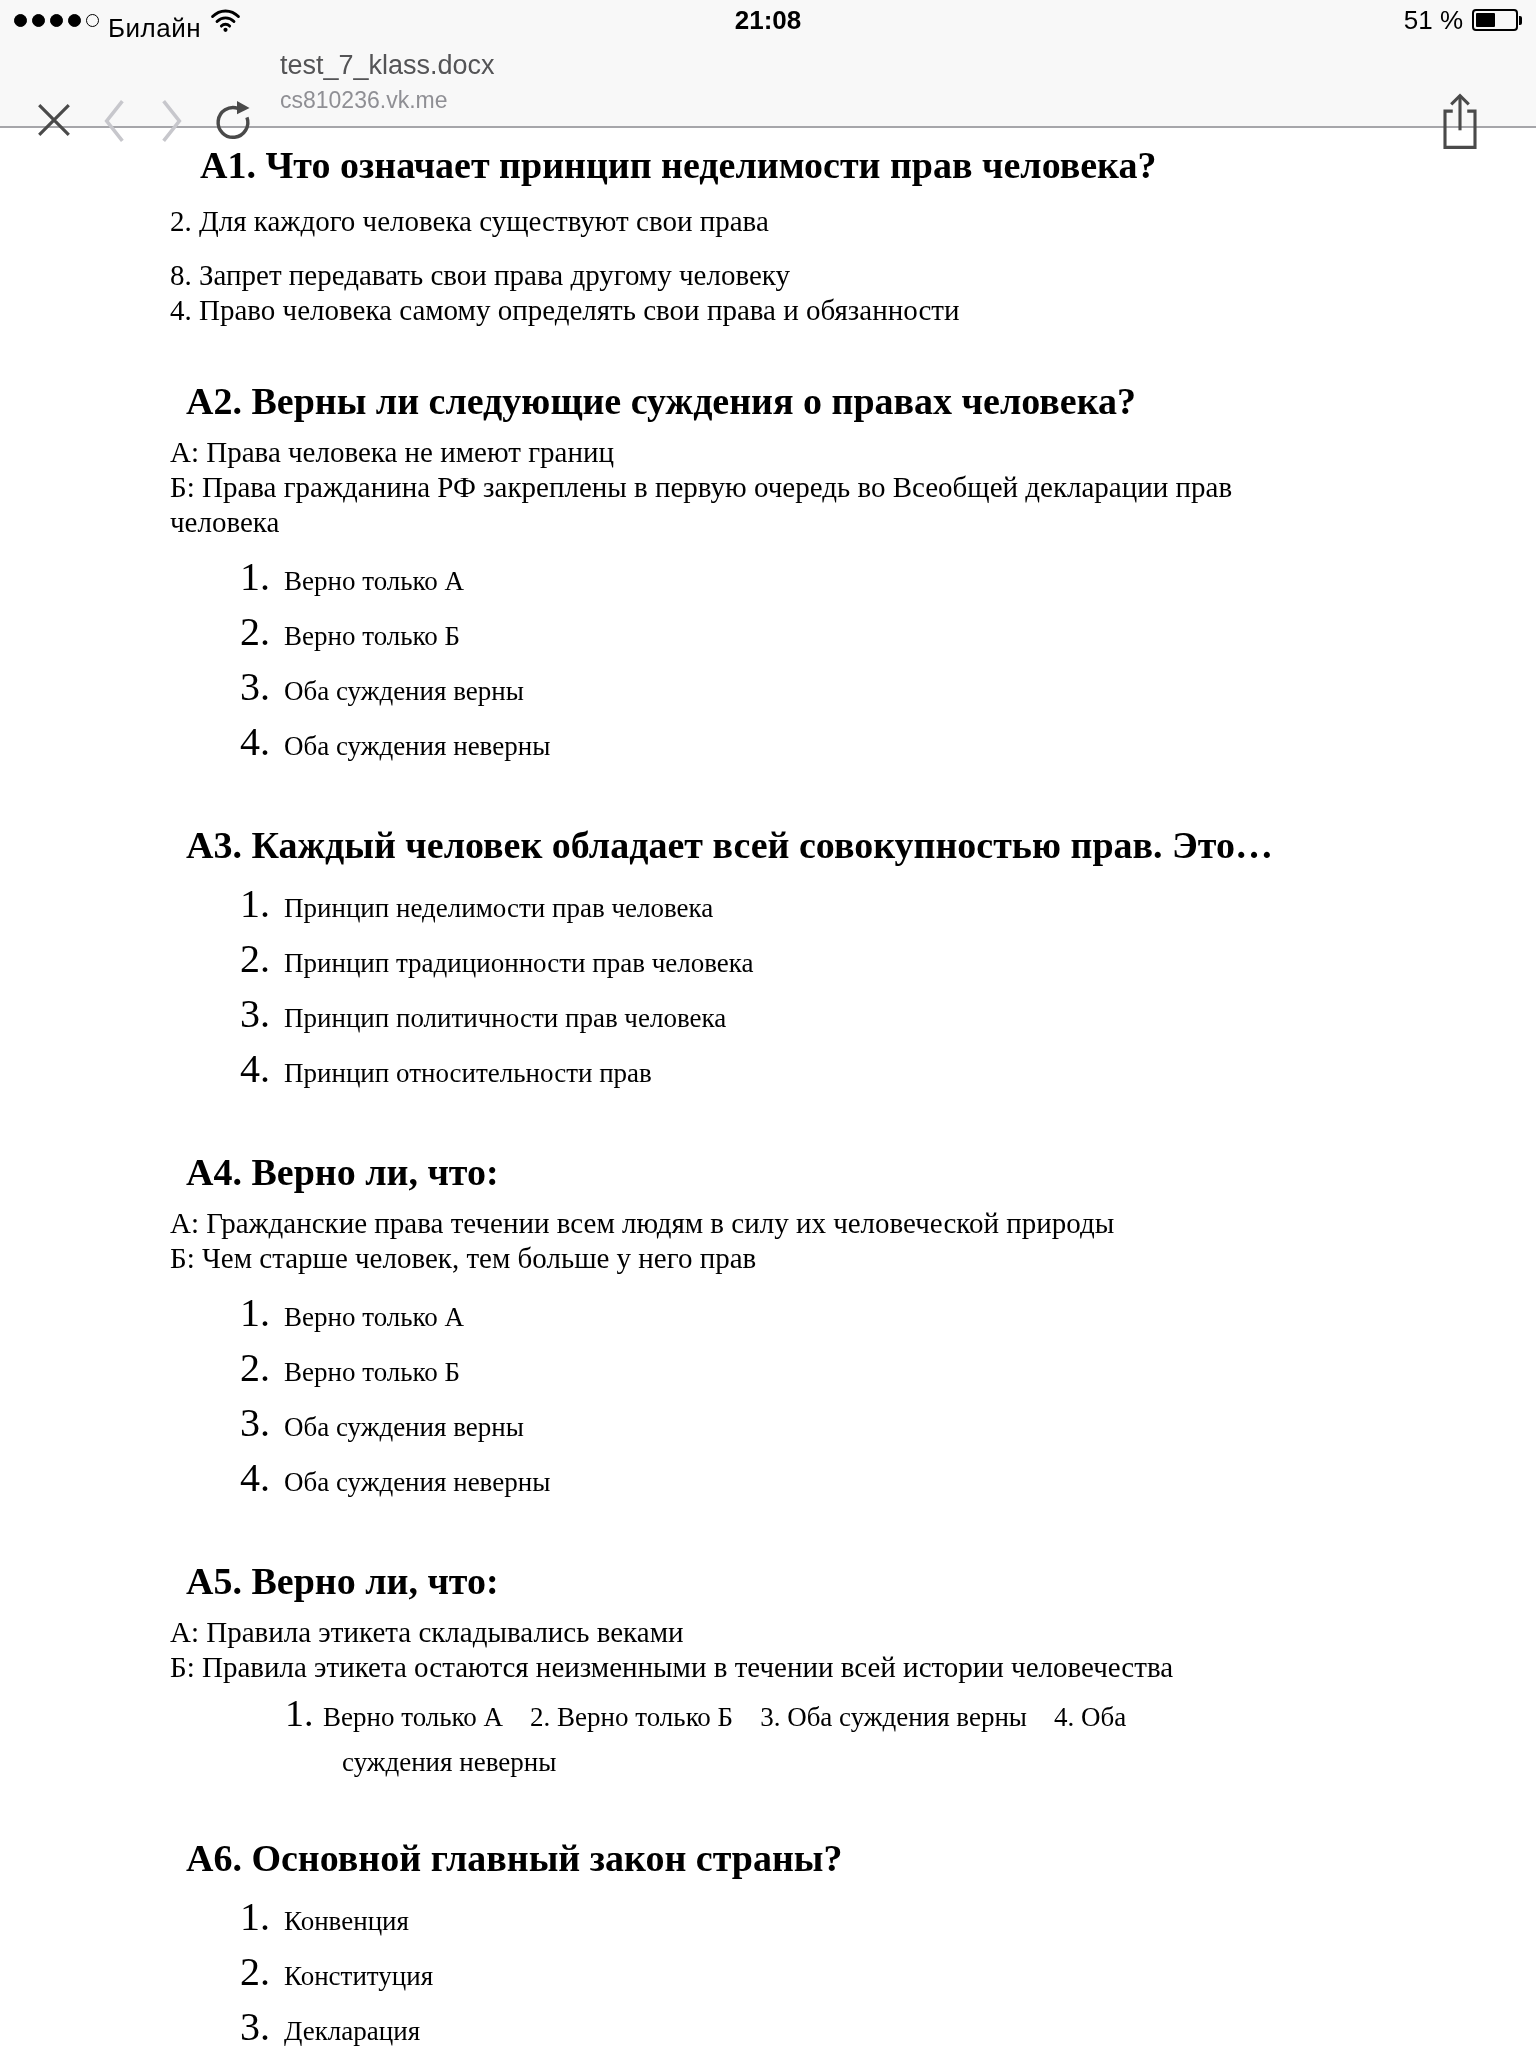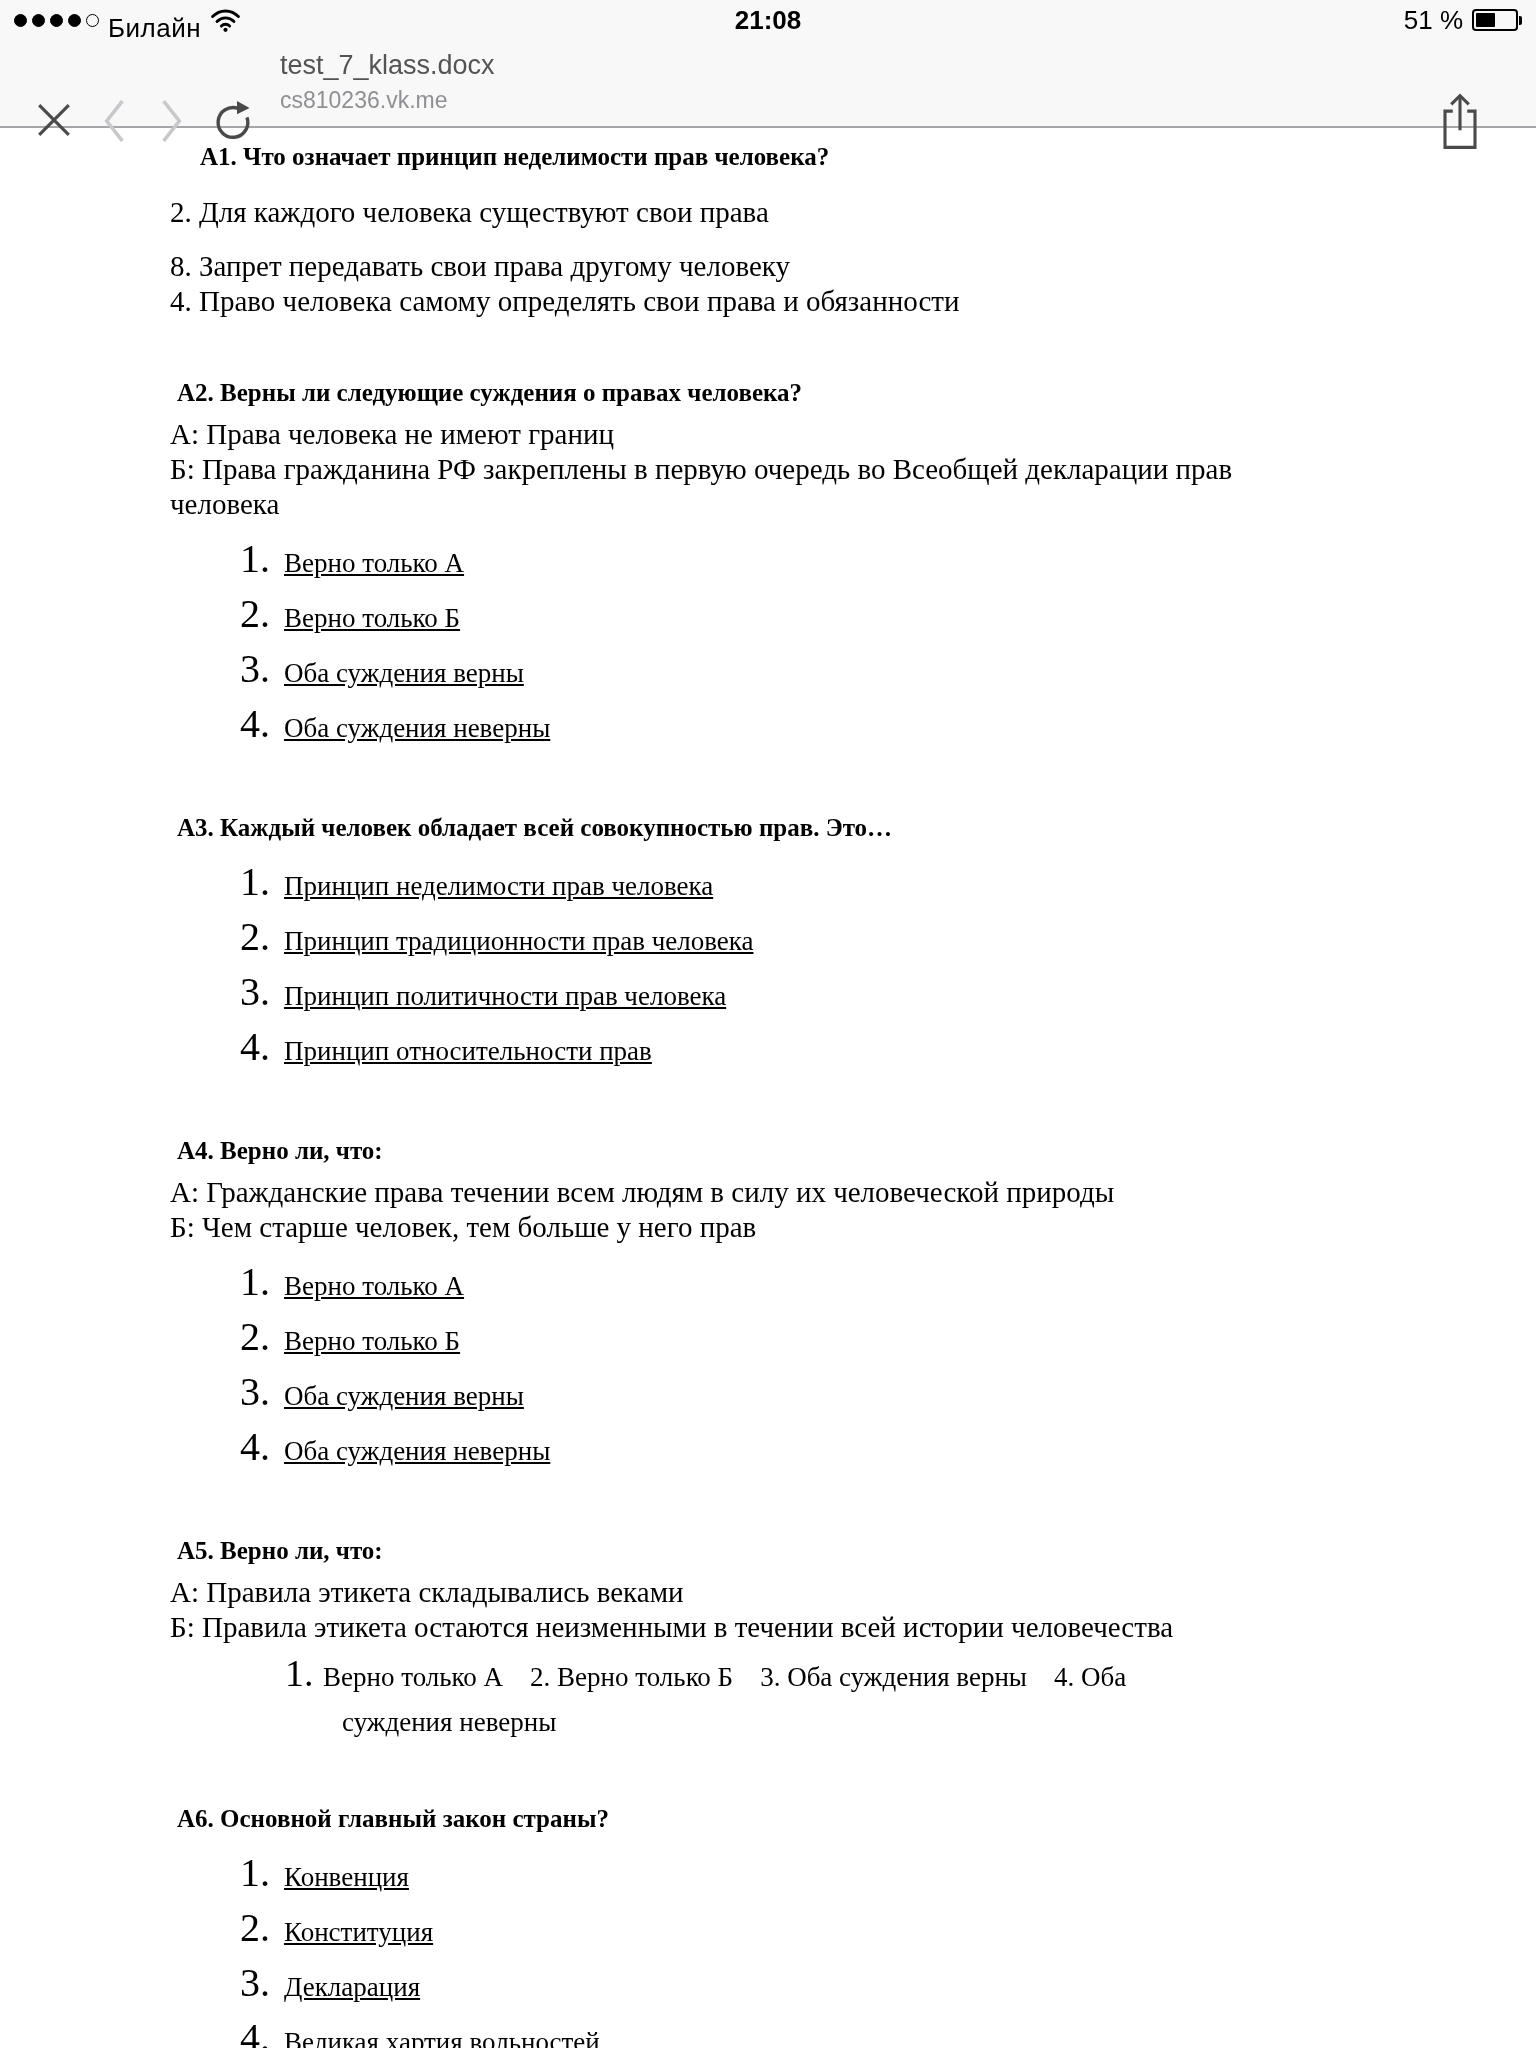--- a/index.html
+++ b/index.html
@@ -74,30 +74,30 @@
   .doc {
     background: #fff;
     color: #000;
     font-family: "Liberation Serif", serif;
     font-size: 29px;
     line-height: 35px;
     padding: 4px 60px 0 170px;
   }
   .question { margin-top: 56px; }
   .question:first-child { margin-top: 0; }
-  .q-header { margin: 7px; font-size: 25px; line-height: 35px; font-weight: bold; }
+  .q-header { margin: 16px; font-size: 38px; line-height: 35px; font-weight: bold; }
   .doc-par { margin: 0; white-space: pre-wrap; }
 
   .q-a1 .q-header { margin-left: 30px; margin-bottom: 21px; }
   .q-a1 .doc-par:first-of-type { margin-bottom: 19px; }
 
   .options { margin: 12px 0 0 70px; }
   .option { height: 55px; display: flex; align-items: baseline; }
   .option .num { font-size: 40px; line-height: 50px; width: 44px; flex: none; }
-  .option .text { font-size: 27px; text-decoration: underline; }
+  .option .text { font-size: 27px; }
 
   .inline-options {
     margin: 6px 0 0 172px;
     text-indent: -57px;
     font-size: 27px;
     line-height: 45px;
     white-space: pre-wrap;
   }
   .inline-options .num { font-size: 38px; line-height: 45px; }
 

